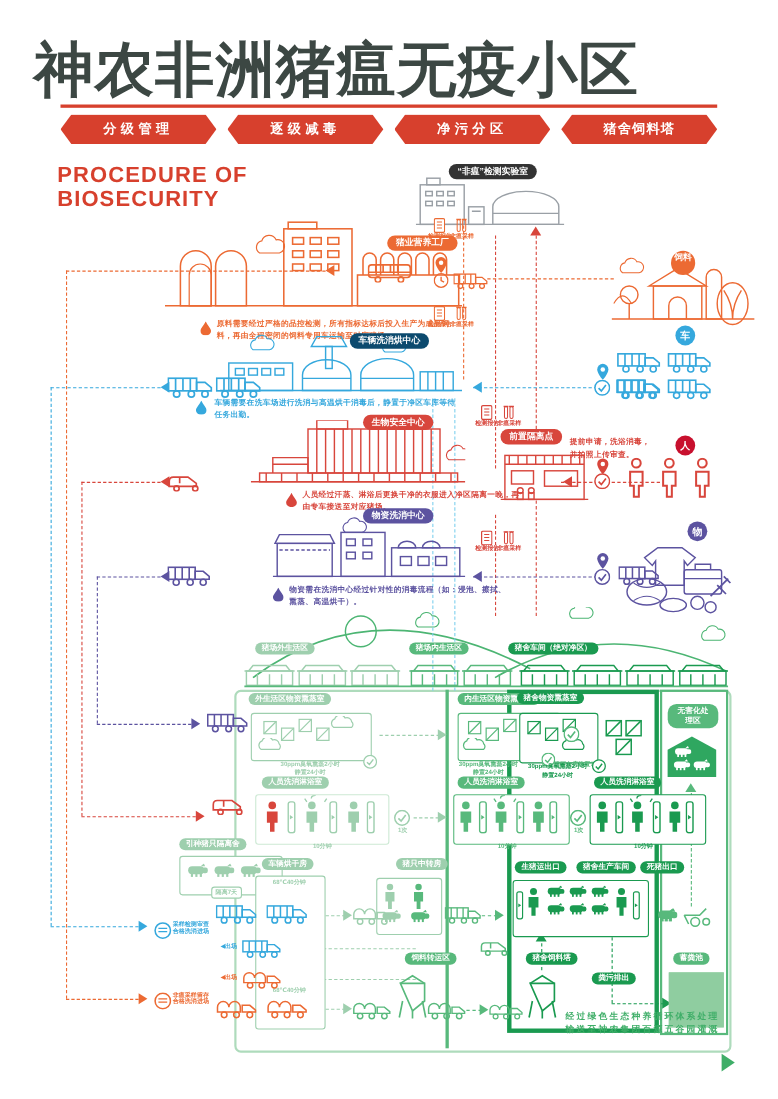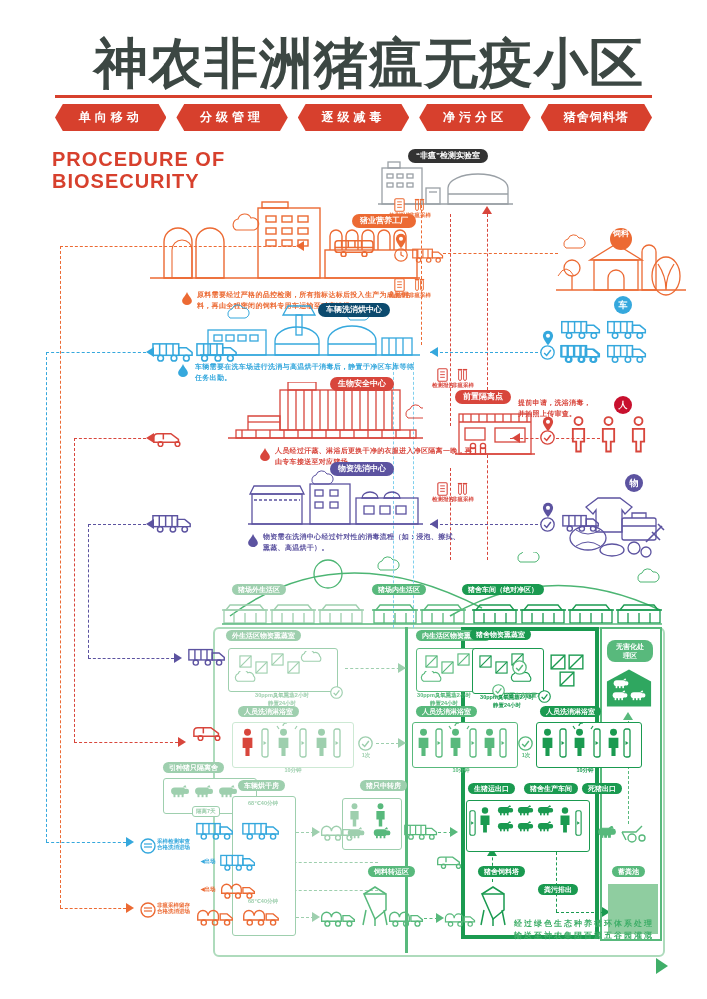--- a/index.html
+++ b/index.html
@@ -10,21 +10,21 @@
   .pill.sm{font-size:7px;padding:2px 6px;}
   .ctag{position:absolute;border-radius:50%;color:#fff;font-weight:700;text-align:center;z-index:6;}
   .desc{position:absolute;font-size:7px;line-height:1.55;letter-spacing:.3px;font-weight:600;z-index:4;}
   .tt{position:absolute;font-size:5.5px;line-height:1.15;text-align:center;z-index:5;font-weight:600;}
   .dh{position:absolute;height:0;border-top:1.5px dashed;z-index:2;}
   .dv{position:absolute;width:0;border-left:1.5px dashed;z-index:2;}
   .tr{position:absolute;width:0;height:0;border-top:5px solid transparent;border-bottom:5px solid transparent;border-left:8px solid;z-index:3;}
   .tl{position:absolute;width:0;height:0;border-top:5px solid transparent;border-bottom:5px solid transparent;border-right:8px solid;z-index:3;}
   .tu{position:absolute;width:0;height:0;border-left:5px solid transparent;border-right:5px solid transparent;border-bottom:8px solid;z-index:3;}
   .ic{position:absolute;z-index:5;}
-  .title{position:absolute;left:0;right:0;top:28px;text-align:center;font-size:54px;font-weight:900;color:#3c4743;letter-spacing:1px;padding-left:31px;}
+  .title{position:absolute;left:0;right:0;top:28px;font-size:54px;font-weight:900;color:#3c4743;letter-spacing:1px;padding-left:31px;}
   .rule{position:absolute;left:55px;top:95px;width:597px;height:3px;background:#d7402d;}
   .principles{position:absolute;left:55px;top:104px;width:597px;display:flex;gap:10px;z-index:6;}
   .principle{flex:1;background:#d7402d;color:#fff;font-weight:700;font-size:12px;text-align:center;padding:5px 0;letter-spacing:4px;clip-path:polygon(7% 0,93% 0,100% 50%,93% 100%,7% 100%,0 50%);white-space:nowrap;}
   .proc{position:absolute;left:52px;top:148px;color:#d7402d;font-weight:900;font-size:20px;line-height:1.1;letter-spacing:1px;z-index:6;}
   .roombox{position:absolute;border:1.5px solid;border-radius:3px;background:#fff;z-index:4;}
   .note-tag{position:absolute;font-size:5.5px;font-weight:600;border:1px solid;border-radius:3px;padding:1px 3px;background:#fff;z-index:5;white-space:nowrap;}
   .footer{position:absolute;left:468px;top:918px;width:186px;text-align:right;color:#3fae68;font-weight:700;font-size:8px;letter-spacing:2px;line-height:1.5;z-index:6;}
 </style>
 </head>
 <body>
@@ -137,21 +137,20 @@
         <path d="M2.5,13 l3,2 -3,2 z" fill="currentColor"></path>
       </symbol>
   </defs>
 </svg>
 
 <div id="canvas">
 
   <div class="title">神农非洲猪瘟无疫小区</div>
   <div class="rule"></div>
   <div class="principles">
-    <div class="principle">单向移动</div>
     <div class="principle">分级管理</div>
     <div class="principle">逐级减毒</div>
     <div class="principle">净污分区</div>
     <div class="principle" style="letter-spacing:1px;">猪舍饲料塔</div>
   </div>
   <div class="proc">
     <div>PROCEDURE OF</div>
     <div>BIOSECURITY</div>
   </div>
 

